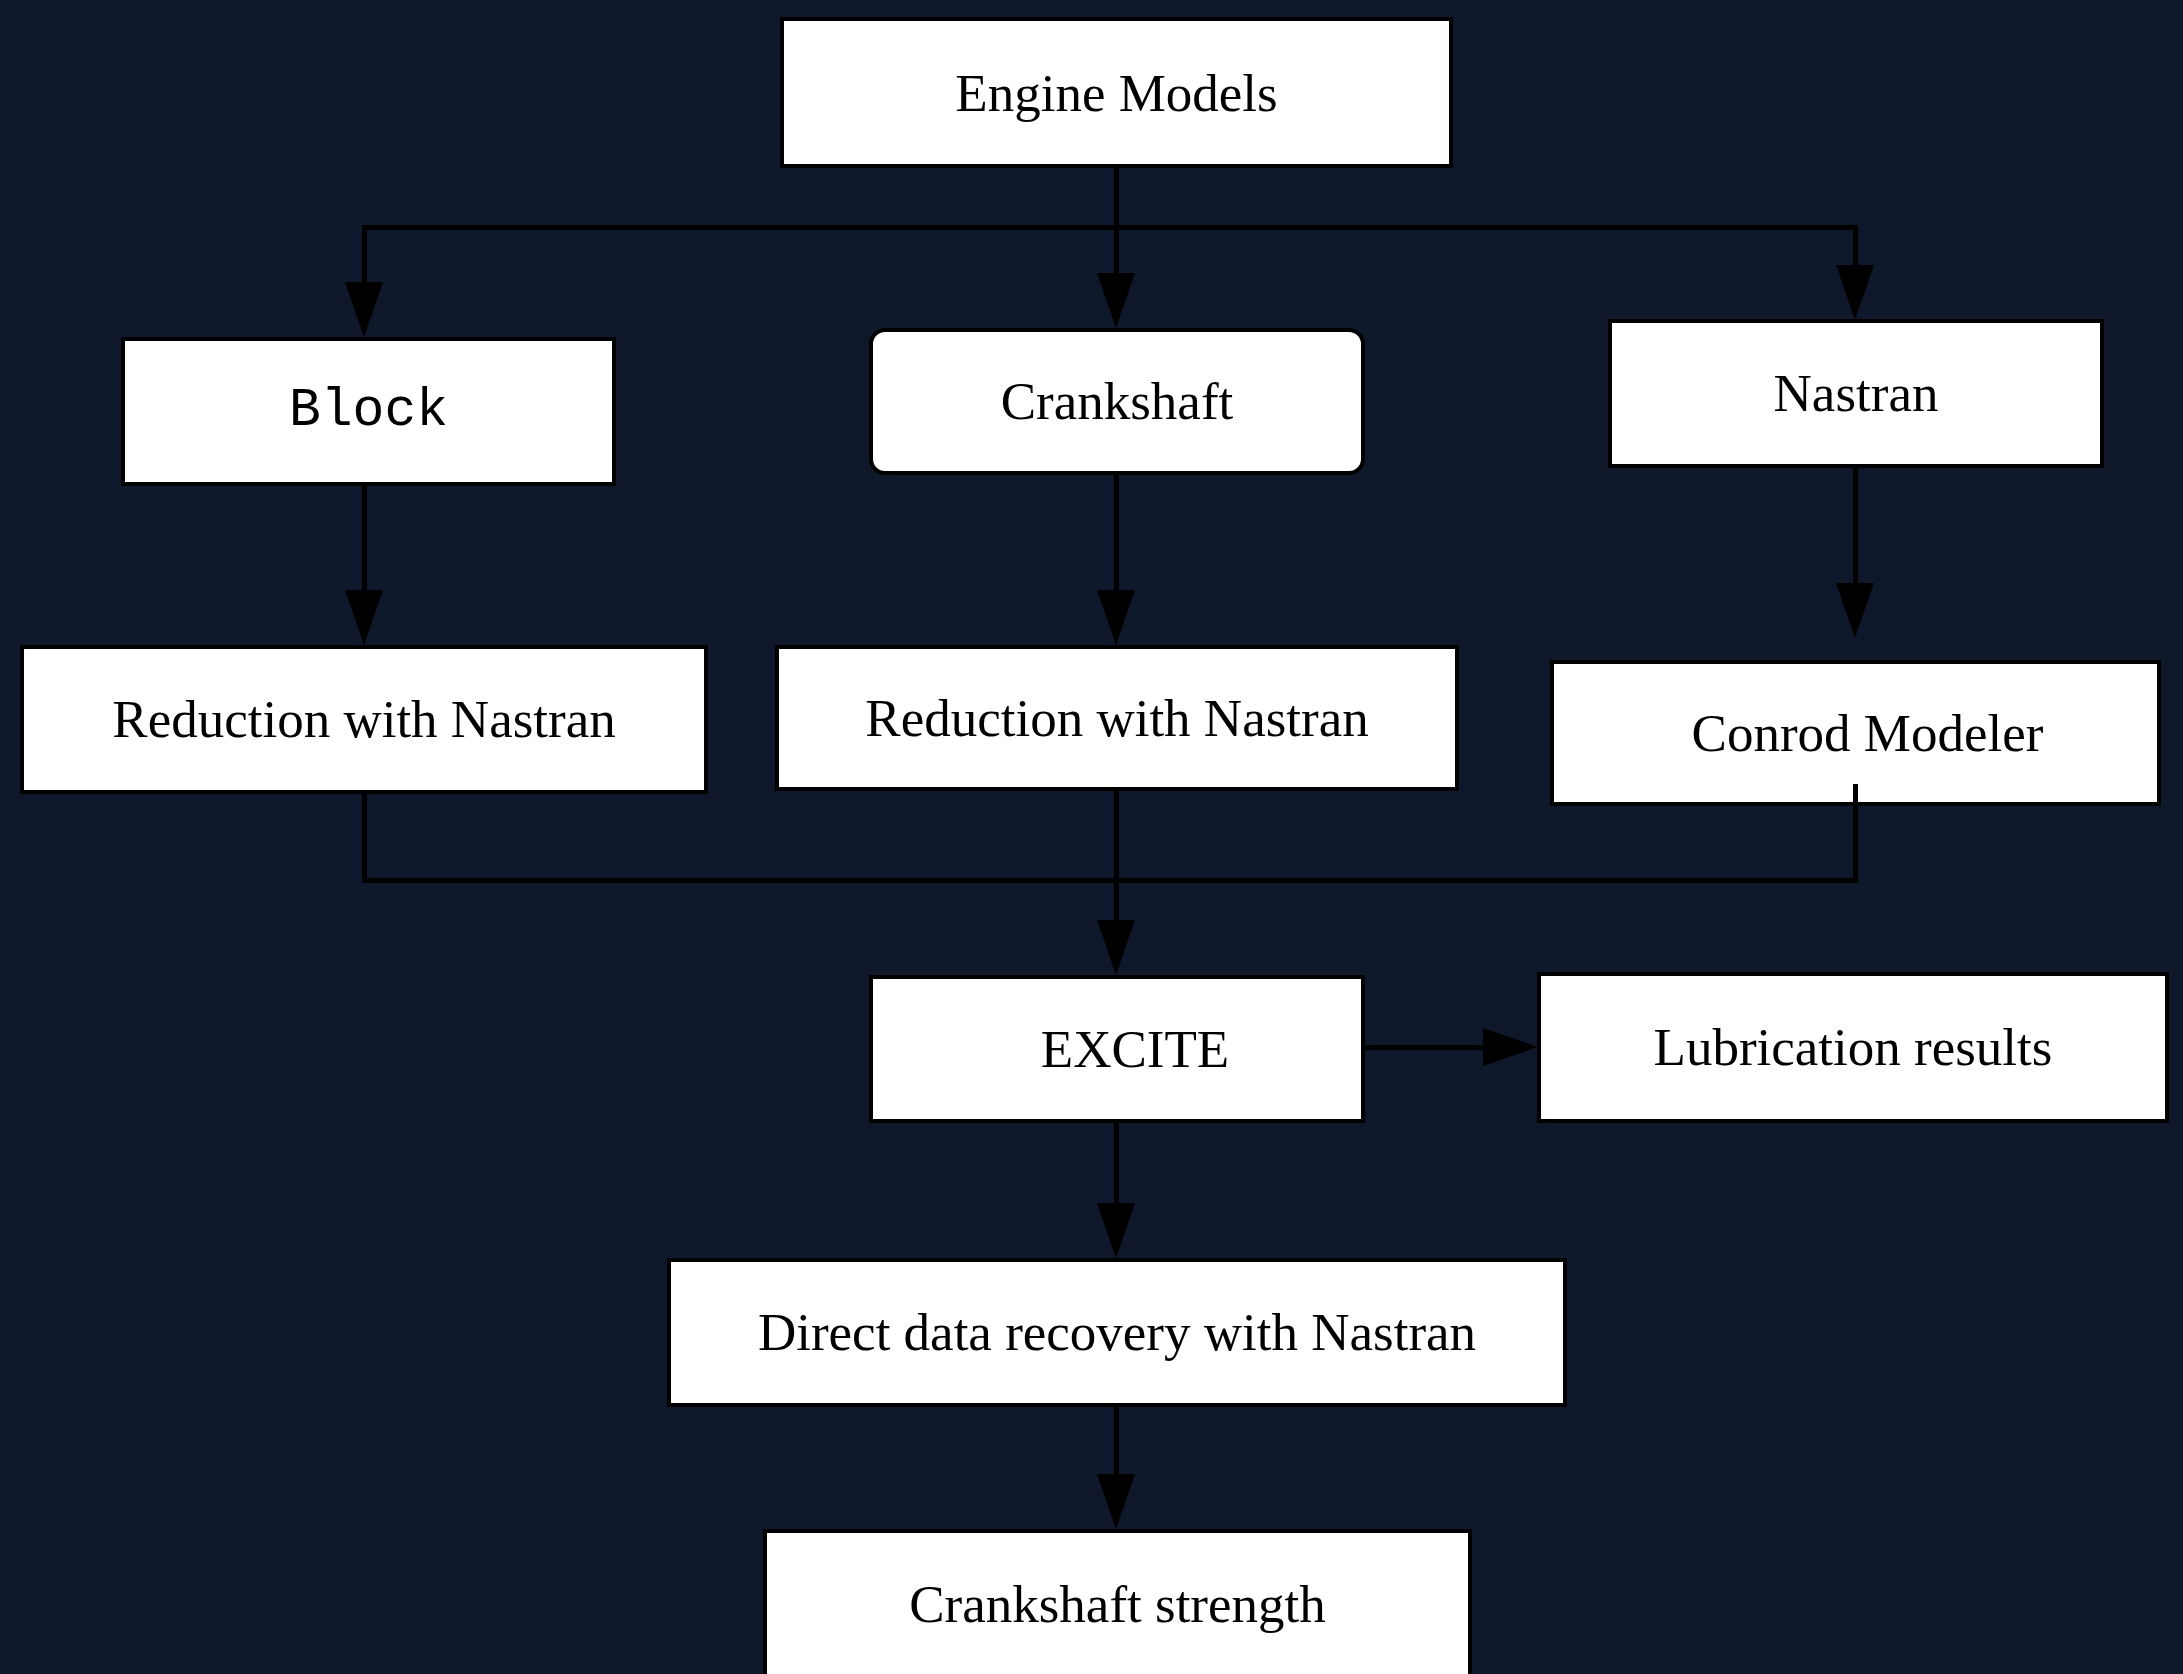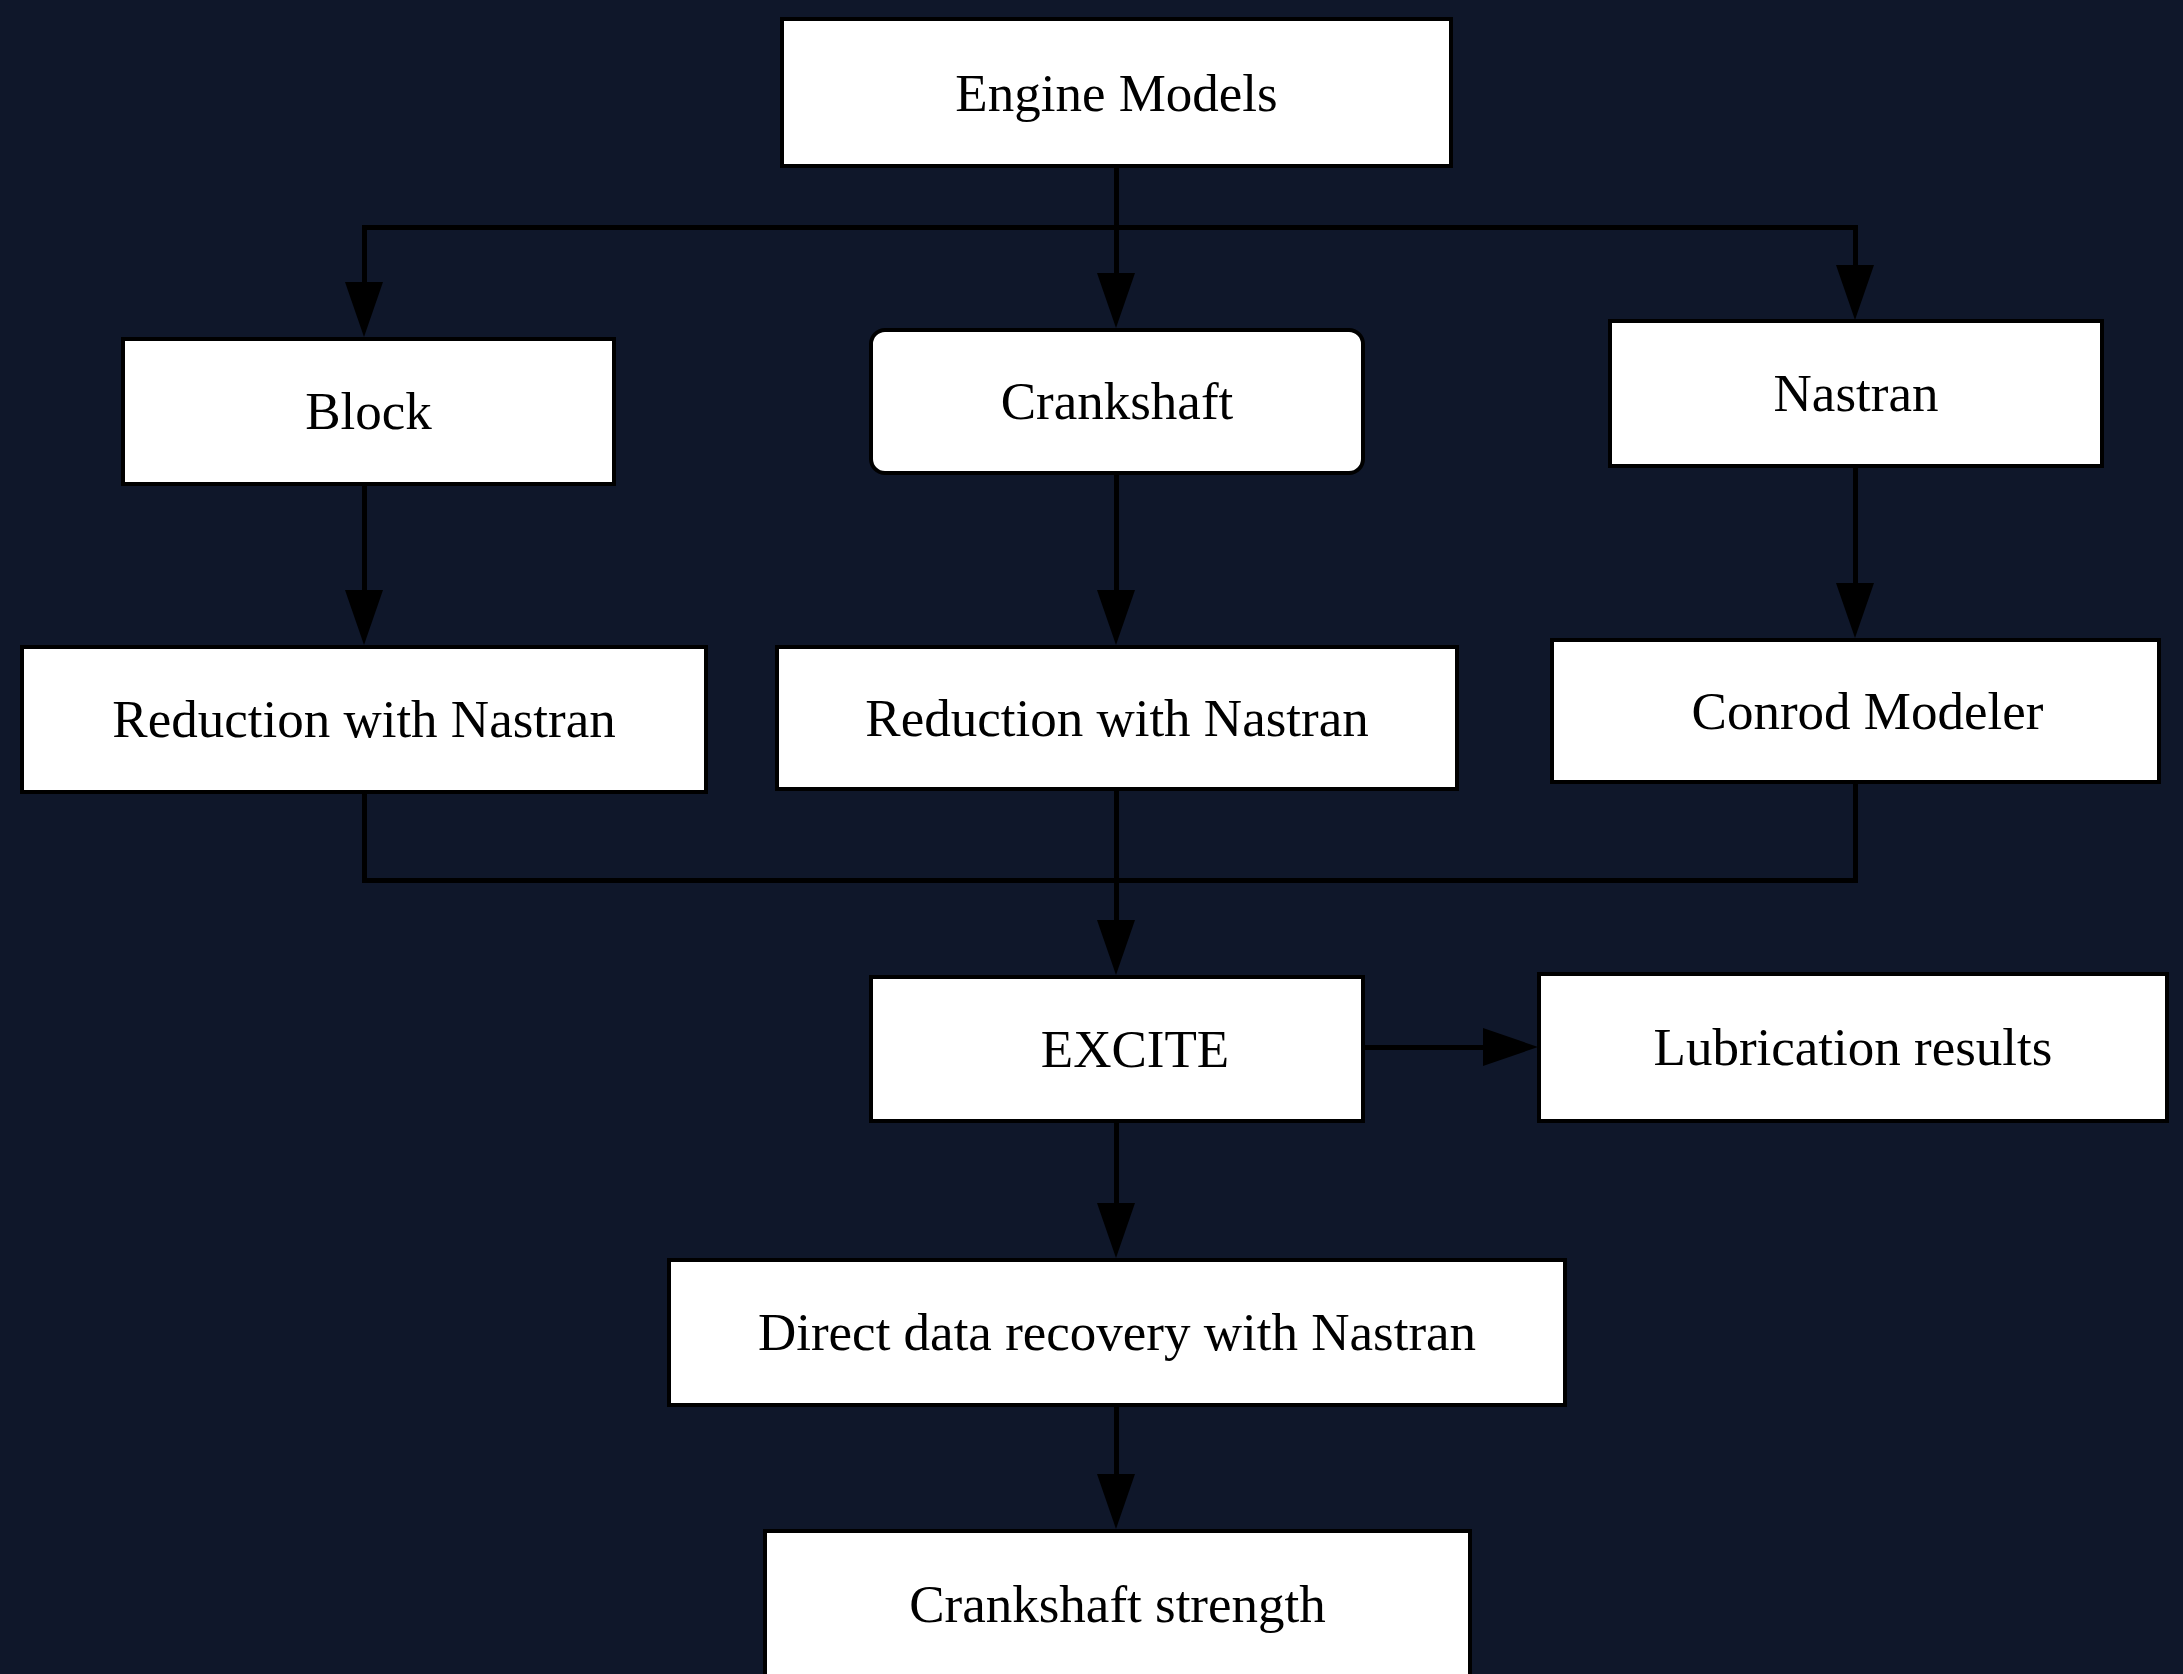--- a/index.html
+++ b/index.html
@@ -45,26 +45,26 @@
     position: absolute;
     width: 0;
     height: 0;
     border-top: 19.6px solid transparent;
     border-bottom: 19.6px solid transparent;
     border-left: 55px solid #000000;
   }
 
   
   #n-engine    { left: 780px; top: 17.3px;   width: 673px; height: 151px; }
-  #n-block     { left: 121px;  top: 337px;  width: 495px;  height: 149px; }
+  #n-block     { left: 121px;  top: 337px;  width: 495px;  height: 149px; font-family: Liberation Mono, monospace; }
   #n-crank     { left: 869px; top: 328px;  width: 496px;  height: 147px; border-radius: 16px; }
   #n-conrod    { left: 1608px; top: 319px;  width: 496px;  height: 149px; }
   #n-redblock  { left: 20px;   top: 645px; width: 688px; height: 149px; }
   #n-redcrank  { left: 775px; top: 645px; width: 684px; height: 146px; }
-  #n-conmod    { left: 1550px; top: 638px; width: 611px; height: 146px; padding-left: 24px; }
+  #n-conmod    { left: 1550px; top: 660px; width: 611px; height: 146px; padding-left: 24px; }
   #n-excite    { left: 869px; top: 975px; width: 496px;  height: 148px; padding-left: 36px; }
   #n-lub       { left: 1537px; top: 972px; width: 632px; height: 151px; }
   #n-ddr       { left: 667px; top: 1258px; width: 900px; height: 149px; }
   #n-strength  { left: 763px; top: 1529px; width: 709px; height: 150px; }
 
   
   #e-engine-v        { left: 1114px; top: 167px;  width: 4.6px;    height: 108px; }  
   #e-split-h         { left: 362px;  top: 225px;  width: 1496px; height: 4.6px;  }
   #e-split-left-v    { left: 362px;  top: 227px;  width: 4.6px;    height: 56px;  }
   #e-split-right-v   { left: 1853px; top: 227px;  width: 4.6px;    height: 39px;  }

